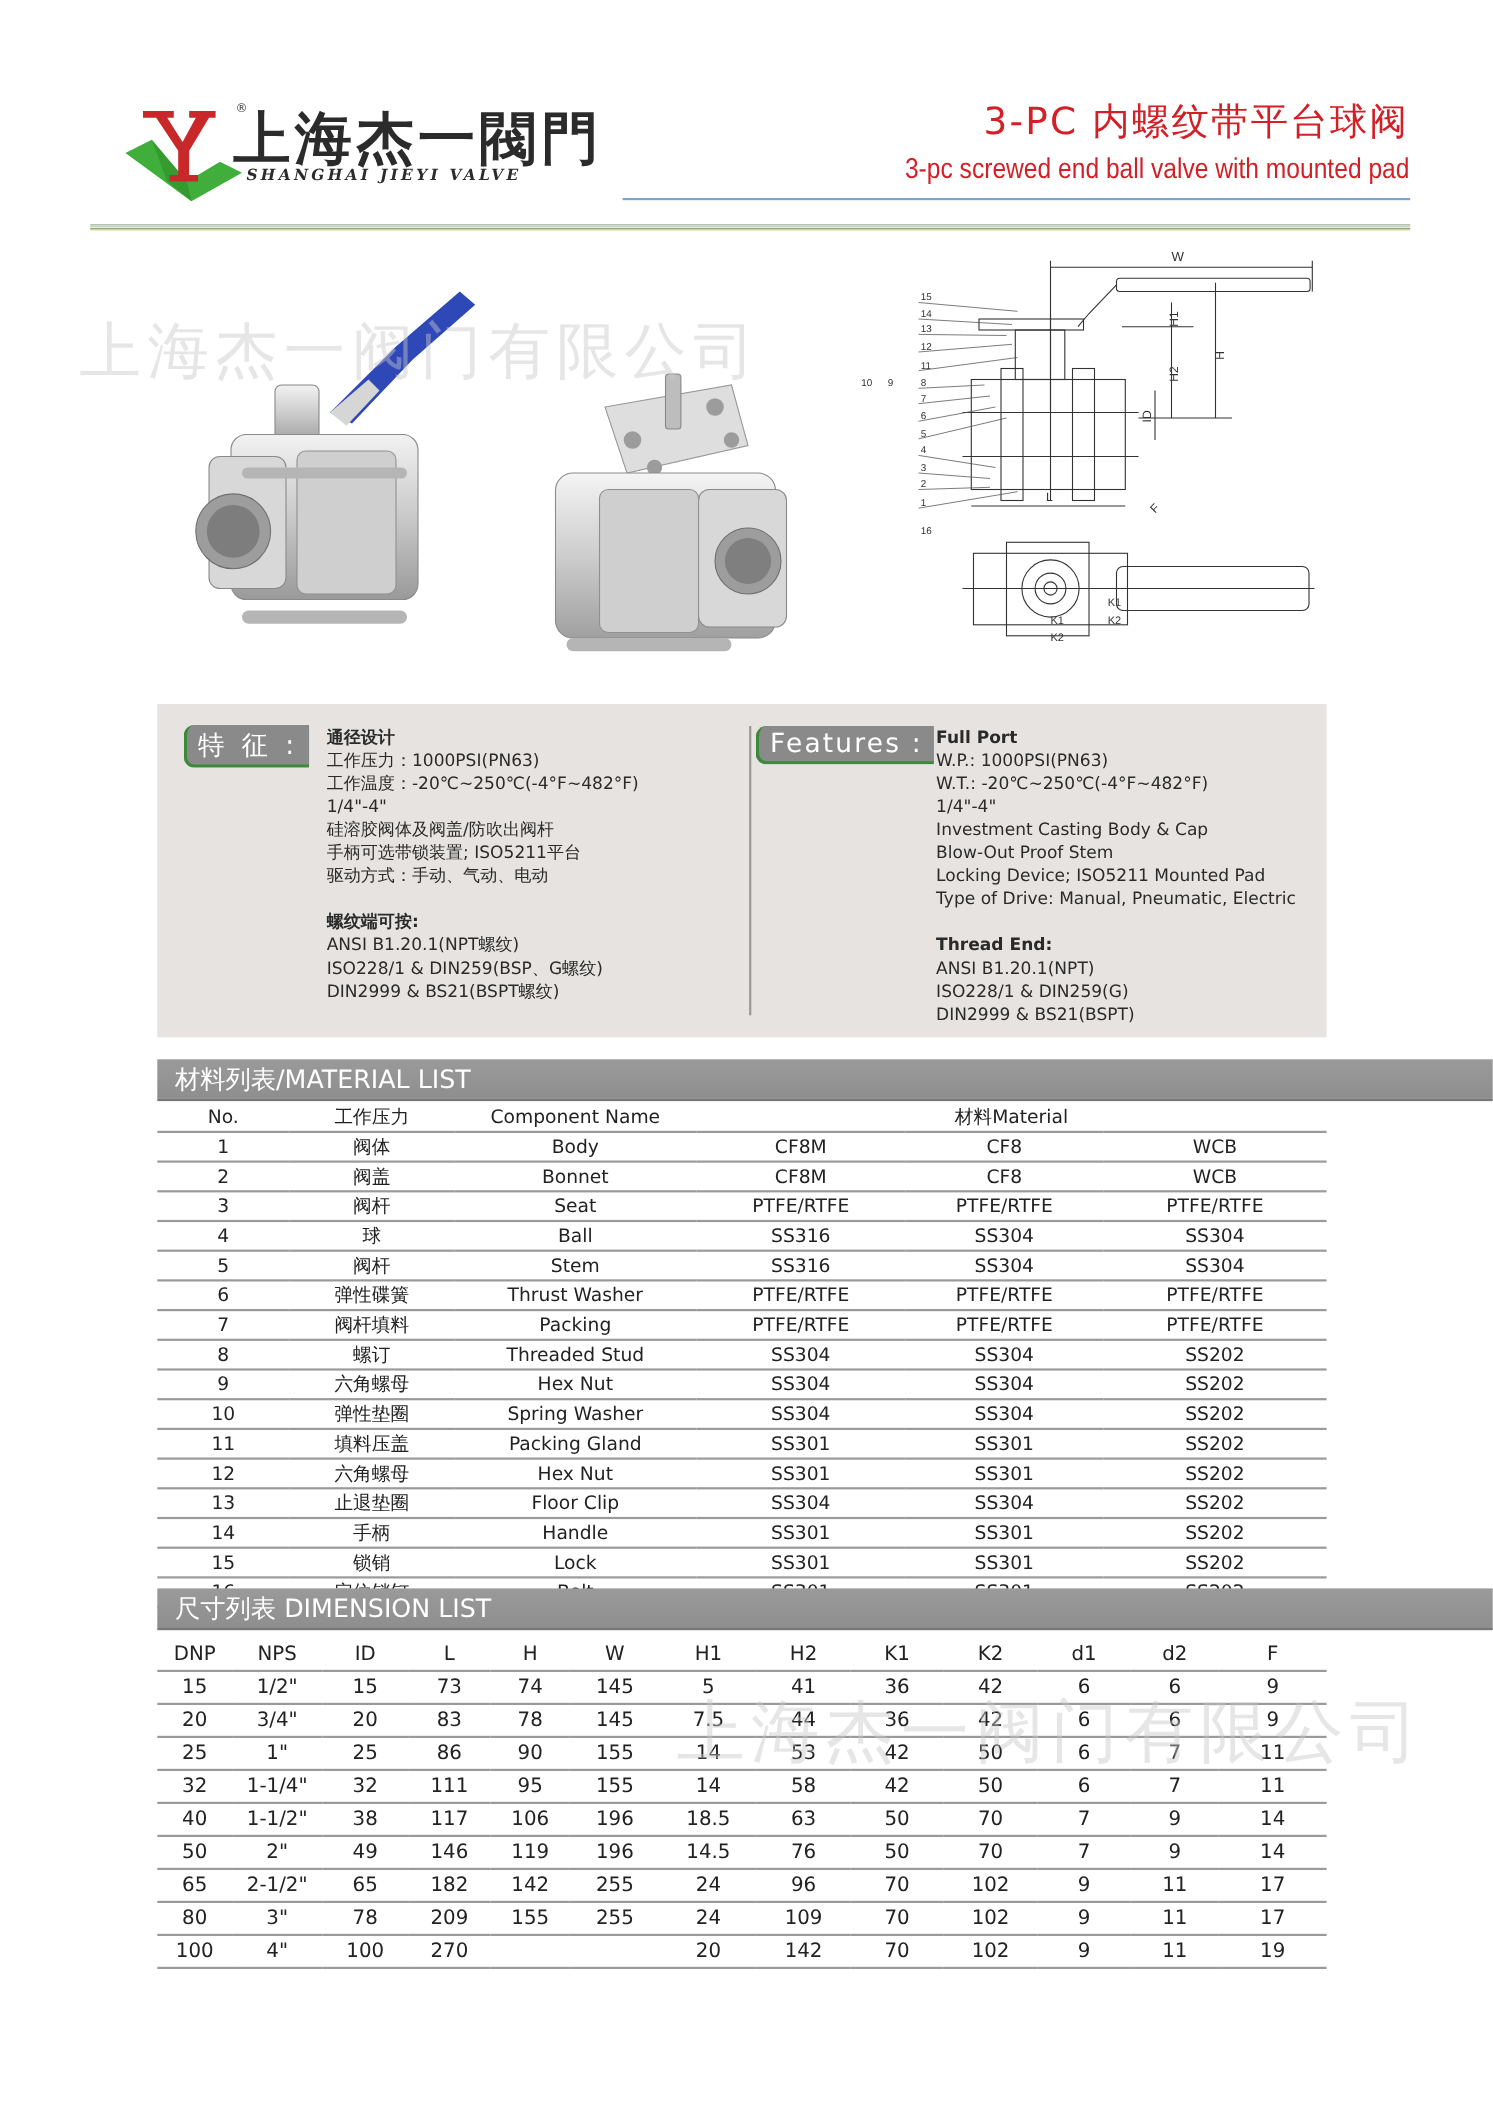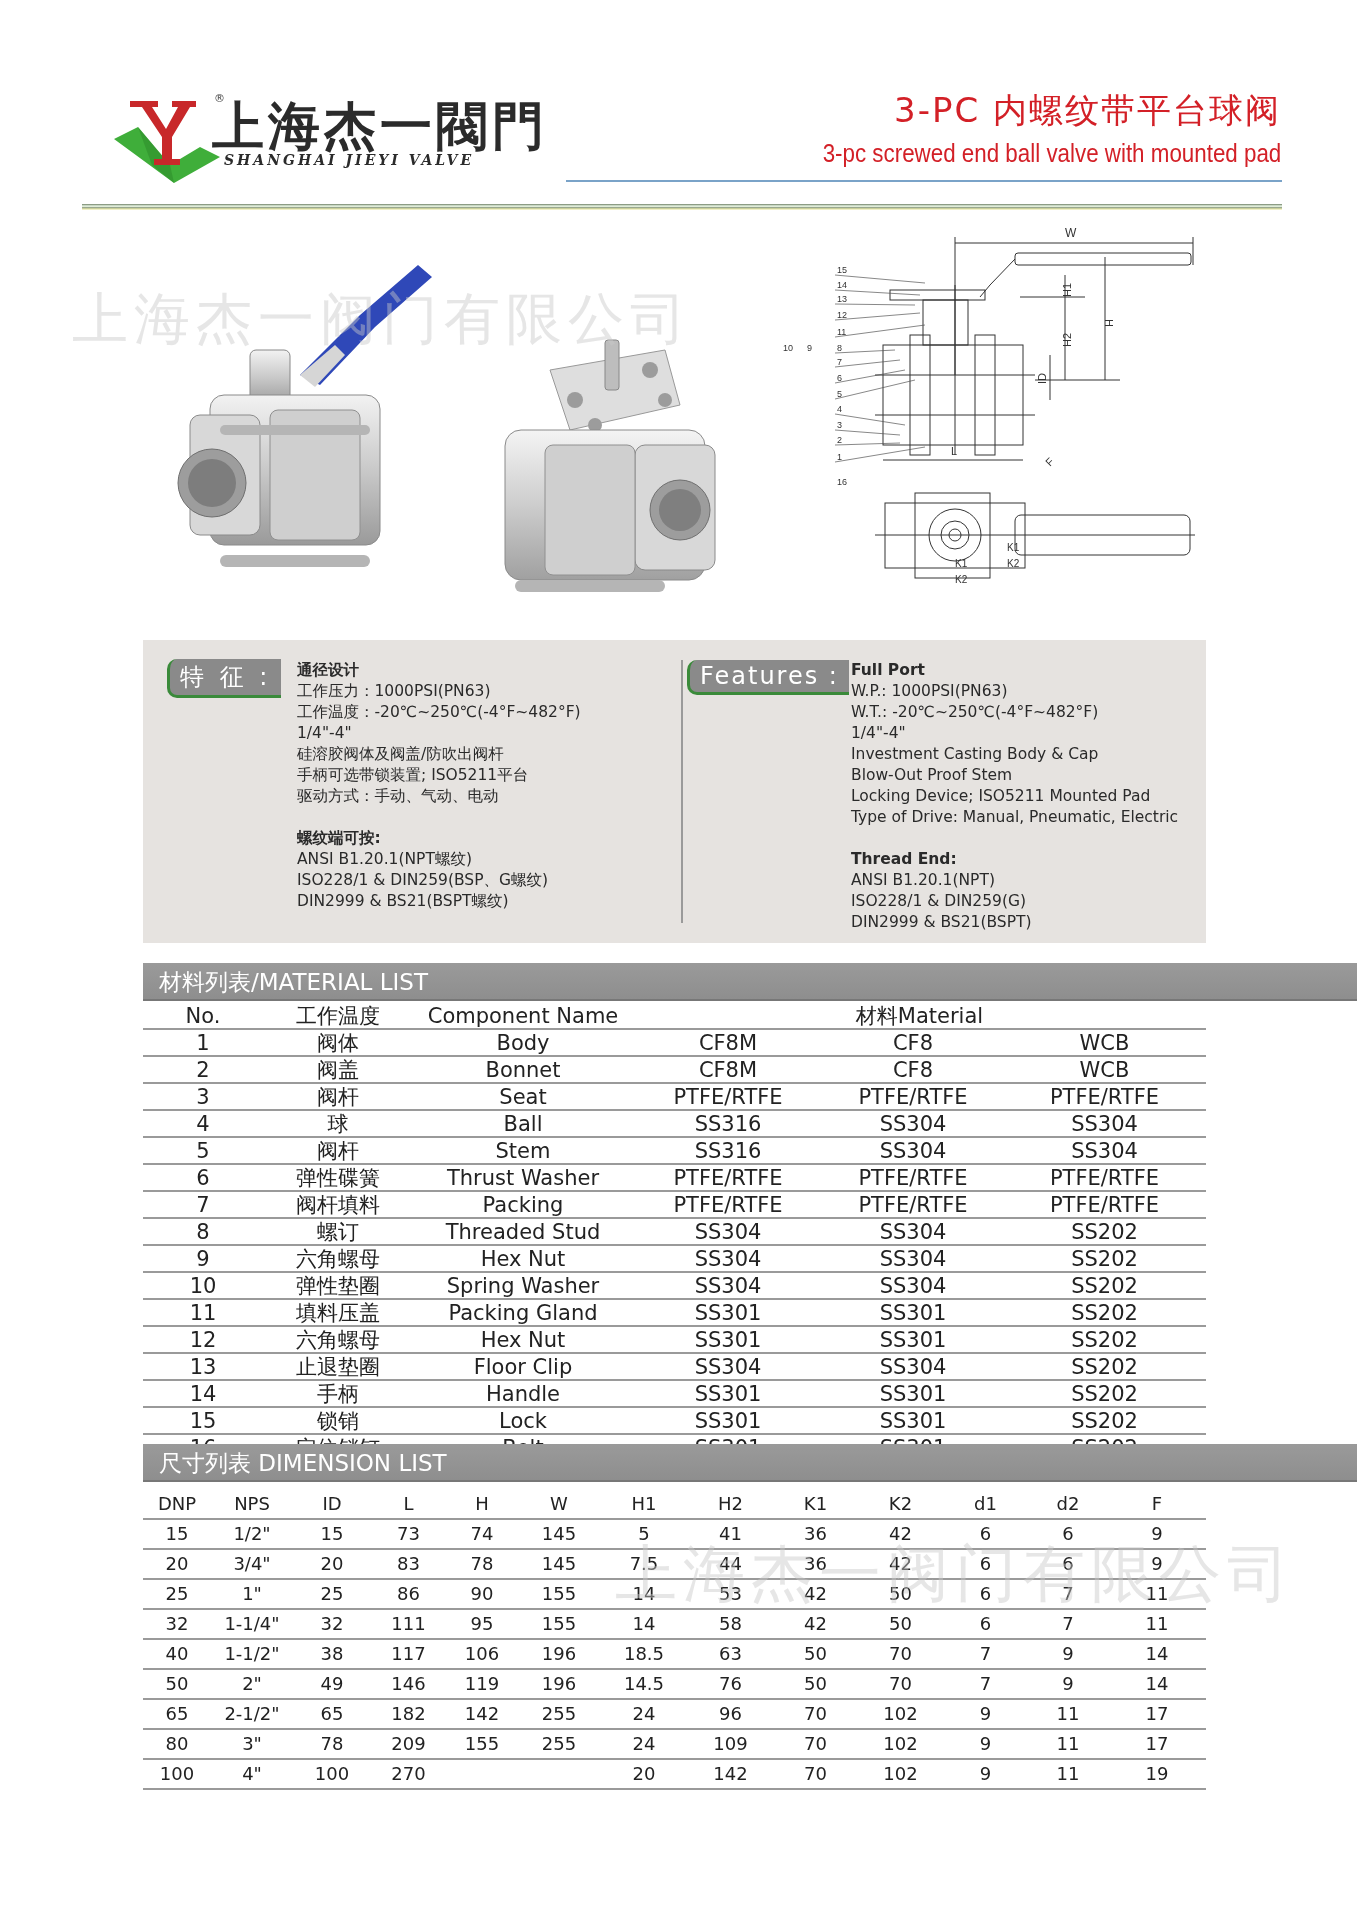--- a/index.html
+++ b/index.html
@@ -32,21 +32,21 @@
   .feat-text { position: absolute; font-size: 15.5px; line-height: 21px; color: #2a2a2a; }
   .feat-text .b { font-weight: bold; }
   .feat-text .gap { height: 21px; }
   .feat-divider { position: absolute; left: 538px; top: 20px; width: 2px; height: 263px; background: #9a9a9a; }
 
   
   .sec-head { left: 143px; width: 1265px; height: 38px; background: linear-gradient(#9a9a9a, #8e8e8e); color: #fff; font-size: 23px; line-height: 38px; padding-left: 16px; box-sizing: border-box; border-bottom: 2px solid #777; }
 
   
   table { border-collapse: collapse; position: absolute; font-family: "DejaVu Sans", sans-serif; color: #222; }
-  .mat { left: 143px; top: 1003px; width: 1063px; font-size: 21px; }
+  .mat { left: 143px; top: 1003px; width: 1063px; font-size: 17px; }
   .mat td { height: 25px; padding: 0; text-align: center; border-bottom: 2px solid #9a9a9a; line-height: 24px; }
   .mat tr.hdr td { height: 25px; }
   .dim { left: 143px; top: 1490px; width: 1063px; font-size: 18px; }
   .dim td { height: 28px; padding: 0; text-align: center; border-bottom: 2px solid #9a9a9a; line-height: 28px; }
 </style>
 </head>
 <body>
 
 <div class="abs logo-mark">
   <svg width="110" height="90" viewBox="0 0 110 90">
@@ -239,21 +239,21 @@
     <col style="width:120px">
       <col style="width:150px">
       <col style="width:220px">
     <col style="width:190px">
       <col style="width:180px">
       <col style="width:203px">
   </colgroup>
   <tbody id="mat-body">
     <tr class="hdr">
       <td>No.</td>
-      <td>工作温度</td>
+      <td>工作压力</td>
       <td>Component Name</td>
       <td colspan="3">材料Material</td>
     </tr>
   <tr>
         <td>1</td>
         <td>阀体</td>
         <td>Body</td>
         <td>CF8M</td>
         <td>CF8</td>
         <td>WCB</td>

